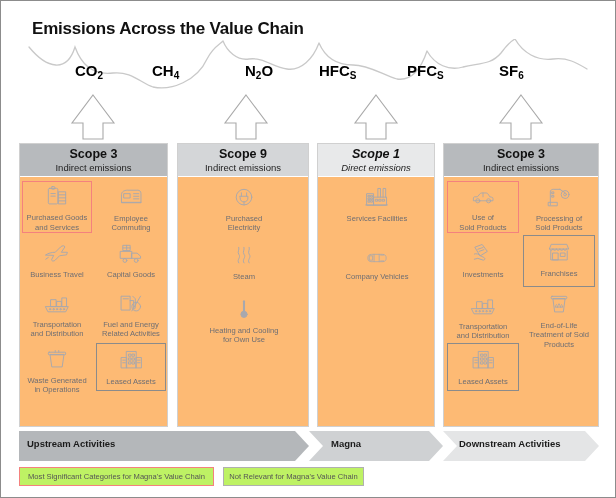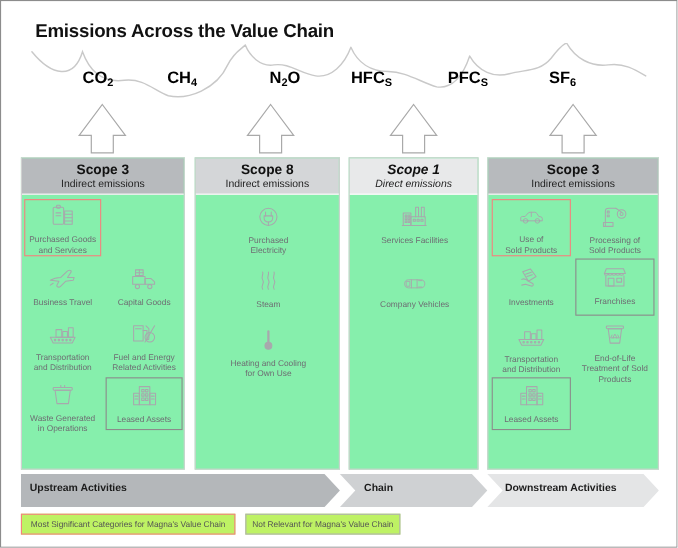--- a/index.html
+++ b/index.html
@@ -34,21 +34,21 @@
   }
   .gas sub{font-size:10px;font-weight:bold;vertical-align:baseline;position:relative;top:3px;}
 
   
   .uparrow{position:absolute;top:92px;width:46px;height:48px;}
 
   
   .col{
     position:absolute;top:142px;
     box-sizing:border-box;
-    background:#86efac;
+    background:#fdba74;
     border:1px solid #d0d0d0;
   }
   .col-head{
     box-sizing:border-box;
     height:33px;
     padding-top:3px;
     text-align:center;
     border-bottom:1px solid #ffffff;
   }
   .col-head .sc-title{font-size:12.5px;font-weight:bold;color:#111;line-height:15px;}
@@ -136,20 +136,33 @@
                 <rect x="9.5" y="3" width="4" height="3" rx="1"></rect>
                 <line x1="9" y1="11" x2="14" y2="11"></line>
                 <line x1="9" y1="14" x2="14" y2="14"></line>
                 <rect x="18" y="9" width="8" height="14"></rect>
                 <line x1="18" y1="12.5" x2="26" y2="12.5"></line>
                 <line x1="18" y1="16" x2="26" y2="16"></line>
                 <line x1="18" y1="19.5" x2="26" y2="19.5"></line>
               </svg>
             </div>
             <div class="lbl">Purchased Goods<br>and Services</div>
+          </div>
+          <div class="cat" style="left: 76px; top: 4px; width: 70px; height: 52px;">
+            <div class="ic">
+              <svg width="32" height="26" viewBox="0 0 32 30" fill="none" stroke="#a8a8ad" stroke-width="1.1" stroke-linecap="round" stroke-linejoin="round">
+                <path d="M5 20 L5 11 C5 8 8 6 12 6 L24 6 C26 6 27.5 7.5 27.5 10 L27.5 20 Z"></path>
+                <rect x="8" y="10" width="7" height="5"></rect>
+                <line x1="19" y1="10" x2="25" y2="10"></line>
+                <line x1="19" y1="13" x2="25" y2="13"></line>
+                <line x1="19" y1="16" x2="25" y2="16"></line>
+                <line x1="5" y1="20" x2="27.5" y2="20"></line>
+              </svg>
+            </div>
+            <div class="lbl">Employee<br>Commuting</div>
           </div>
           <div class="cat" style="left: 2px; top: 60px; width: 70px; height: 48px;">
             <div class="ic">
               <svg width="32" height="26" viewBox="0 0 32 30" fill="none" stroke="#a8a8ad" stroke-width="1.1" stroke-linecap="round" stroke-linejoin="round">
                 <path d="M3 16 C6 14 10 13 14 13 L20 7 C22 5 25 5 25 7 L21 13 L28 13 L27 16 L19 17 L14 22 C12 24 9 23 10 21 L12 17 Z"></path>
                 <path d="M6 19 L3 21"></path>
               </svg>
             </div>
             <div class="lbl">Business Travel</div>
           </div>
@@ -223,21 +236,21 @@
                 <line x1="23.5" y1="14" x2="26.5" y2="14"></line>
                 <line x1="23.5" y1="17" x2="26.5" y2="17"></line>
               </svg>
             </div>
             <div class="lbl">Leased Assets</div>
           </div>
         </div>
       </div>
       <div class="col" style="left: 176px; width: 132px; height: 284px;">
         <div class="col-head" style="background: rgb(212, 214, 216);">
-          <div class="sc-title">Scope 8</div>
+          <div class="sc-title">Scope 9</div>
           <div class="sc-sub">Indirect emissions</div>
         </div>
         <div class="col-body" style="height: 235px;">
           <div class="cat" style="left: 31px; top: 4px; width: 70px; height: 52px;">
             <div class="ic">
               <svg width="30" height="26" viewBox="0 0 32 30" fill="none" stroke="#a8a8ad" stroke-width="1.1" stroke-linecap="round" stroke-linejoin="round">
                 <circle cx="16" cy="14" r="9"></circle>
                 <path d="M13 9 L13 13 M19 9 L19 13"></path>
                 <path d="M11.5 13 L20.5 13 L20.5 15 C20.5 18 18.5 19.5 16 19.5 C13.5 19.5 11.5 18 11.5 15 Z"></path>
                 <line x1="16" y1="19.5" x2="16" y2="23"></line>
@@ -412,21 +425,21 @@
       </div>
     </div>
 
   <svg id="chevrons" viewBox="0 0 580 30">
       <polygon points="0,0 276,0 290,15 276,30 0,30" fill="#b4b7ba"></polygon>
       <polygon points="290,0 410,0 424,15 410,30 290,30 304,15" fill="#cfd1d3"></polygon>
       <polygon points="424,0 566,0 580,15 566,30 424,30 438,15" fill="#e4e5e6"></polygon>
     </svg>
   <div id="chev-labels">
       <div class="chev-lbl" style="left: 26px;">Upstream Activities</div>
-      <div class="chev-lbl" style="left: 330px;">Chain</div>
+      <div class="chev-lbl" style="left: 330px;">Magna</div>
       <div class="chev-lbl" style="left: 458px;">Downstream Activities</div>
     </div>
 
   <div id="legend-host">
       <div class="legend" style="left: 18px; width: 195px; border: 1.4px solid rgb(244, 129, 126);">
         <span>Most Significant Categories for Magna's Value Chain</span>
       </div>
       <div class="legend" style="left: 222px; width: 141px; border: 1.4px solid rgb(176, 176, 176);">
         <span>Not Relevant for Magna's Value Chain</span>
       </div>

